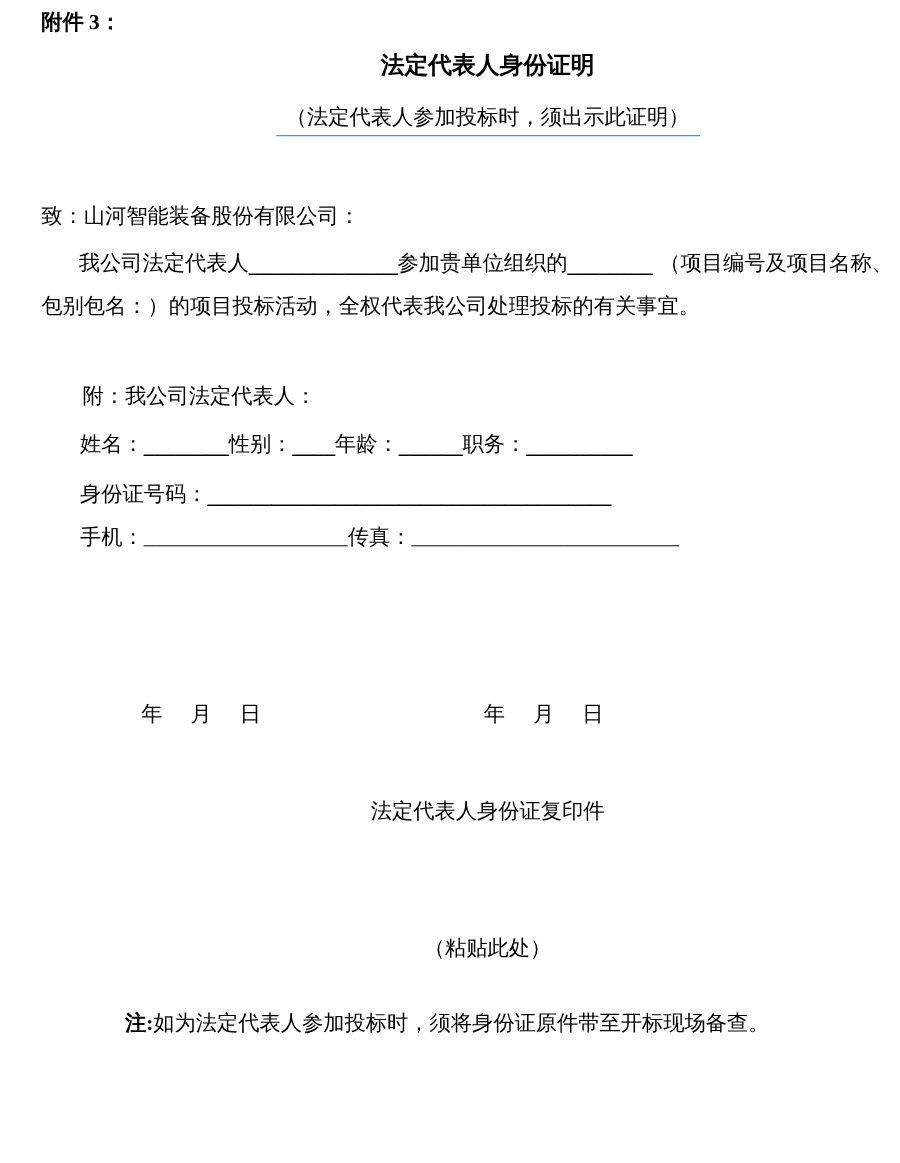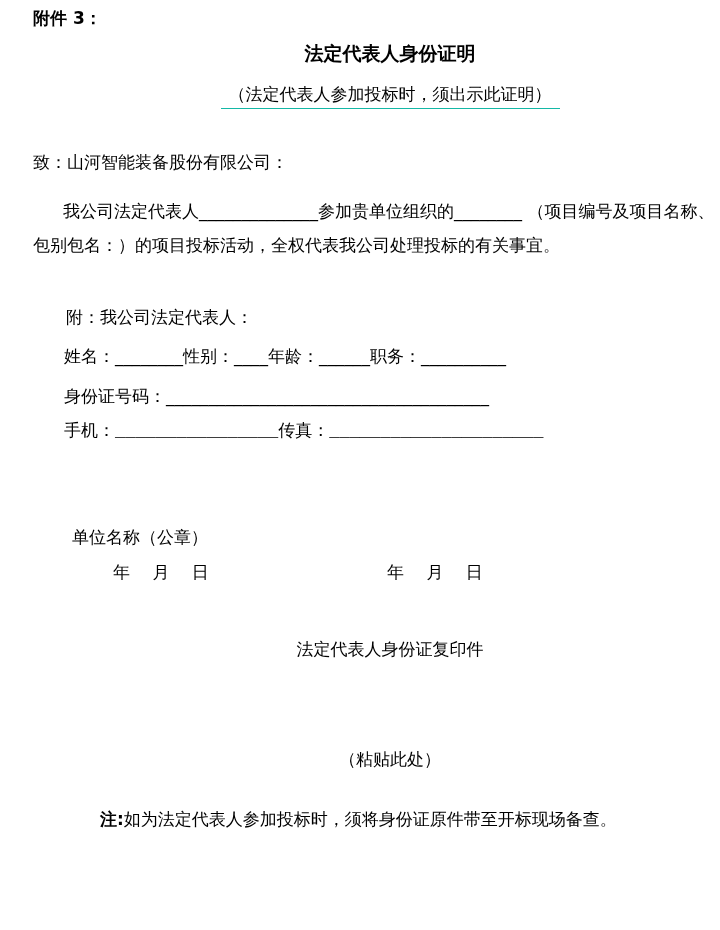--- a/index.html
+++ b/index.html
@@ -12,55 +12,54 @@
     color: #000000;
   }
   .page { position: absolute; inset: 0; background: #ffffff; }
   .line {
     position: absolute;
     font-size: 17px;
     line-height: 20px;
     white-space: pre;
     color: #000;
   }
-  .bold { font-weight: bold; }
+  .bold { font-weight: bold; font-family: Liberation Serif, serif; }
   .center { left: 33px; width: 714px; text-align: center; }
   .title-line { font-size: 19px; line-height: 22px; }
   .underlined-span {
     border-bottom: 1px solid #14b8a6;
     padding: 0 8px 4px 8px;
   }
   .blank { letter-spacing: 0; }
 </style>
 </head>
 <body>
 
 <div class="page">
 
   <div class="line bold" style="left:33px; top:8px;">附件 3：</div>
 
   <div class="line bold center title-line" style="top:42px;">法定代表人身份证明</div>
 
   <div class="line center" style="top:84px;"><span class="underlined-span">（法定代表人参加投标时，须出示此证明）</span></div>
 
-  <div class="line" style="left:33px; top:152px;">致：山河智能装备股份有限公司：</div>
+  <div class="line" style="left:33px; top:163px;">致：山河智能装备股份有限公司：</div>
 
   <div class="line" style="left:63px; top:201px;"><span>我公司法定代表人</span><span class="blank">______________</span><span>参加贵单位组织的</span><span class="blank">________</span><span> （项目编号及项目名称、</span></div>
 
   <div class="line" style="left:33px; top:235px;">包别包名：）的项目投标活动，全权代表我公司处理投标的有关事宜。</div>
 
   <div class="line" style="left:66px; top:307px;">附：我公司法定代表人：</div>
 
   <div class="line" style="left:64px; top:346px;"><span>姓名：</span><span class="blank">________</span><span>性别：</span><span class="blank">____</span><span>年龄：</span><span class="blank">______</span><span>职务：</span><span class="blank">__________</span></div>
 
   <div class="line" style="left:64px; top:386px;"><span>身份证号码：</span><span class="blank">______________________________________</span></div>
 
   <div class="line" style="left:64px; top:422px;font-family:Liberation Mono, monospace;"><span>手机：</span><span class="blank">________________</span><span>传真：</span><span class="blank">_____________________</span></div>
 
-  <div class="line" style="left:72px; top:527px;">单位名称（公章）</div>
 
   <div class="line" style="left:113px; top:562px;">年　 月　 日</div>
   <div class="line" style="left:387px; top:562px;">年　 月　 日</div>
 
   <div class="line center" style="top:639px;">法定代表人身份证复印件</div>
 
   <div class="line center" style="top:749px;">（粘贴此处）</div>
 
   <div class="line" style="left:64px; top:809px;margin-left:36px;"><span class="bold">注:</span><span>如为法定代表人参加投标时，须将身份证原件带至开标现场备查。</span></div>
 

